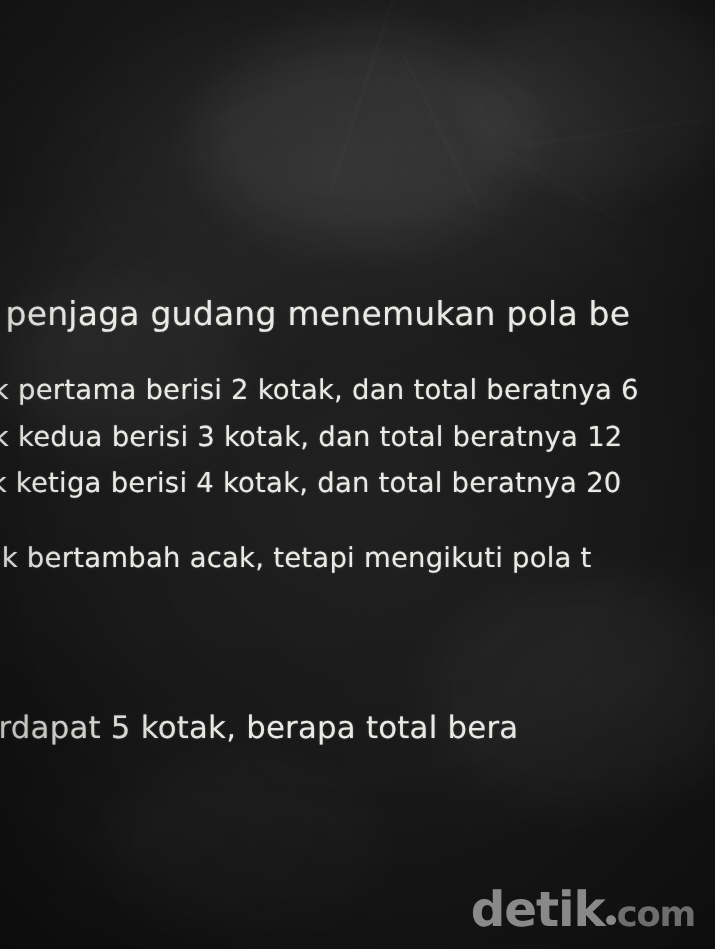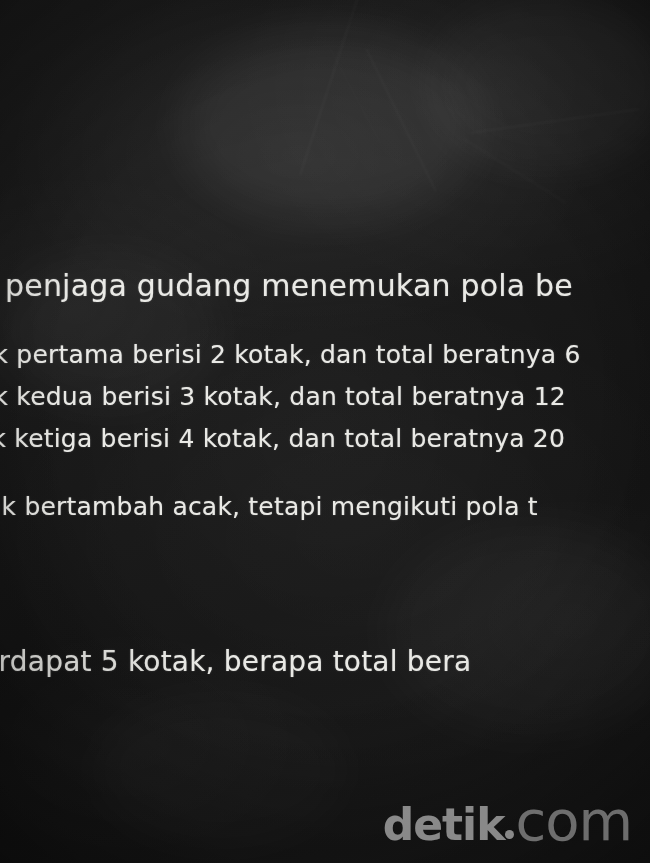--- a/index.html
+++ b/index.html
@@ -111,22 +111,22 @@
     color: rgba(235,235,235,0.55);
     letter-spacing: -1px;
     user-select: none;
   }
   #watermark .wm-main {
     font-size: 44px;
     font-weight: 700;
     text-align: right;
   }
   #watermark .wm-sub {
-    font-size: 56px;
-    font-weight: 400;
+    font-size: 32px;
+    font-weight: 700;
     color: rgba(225,225,225,0.45);
   }
   #watermark .wm-dot {
     display: inline-block;
     width: 9px;
     height: 9px;
     border-radius: 50%;
     background: rgba(235,235,235,0.55);
     margin: 0 1px 0 1px;
     transform: translateY(-1px);

